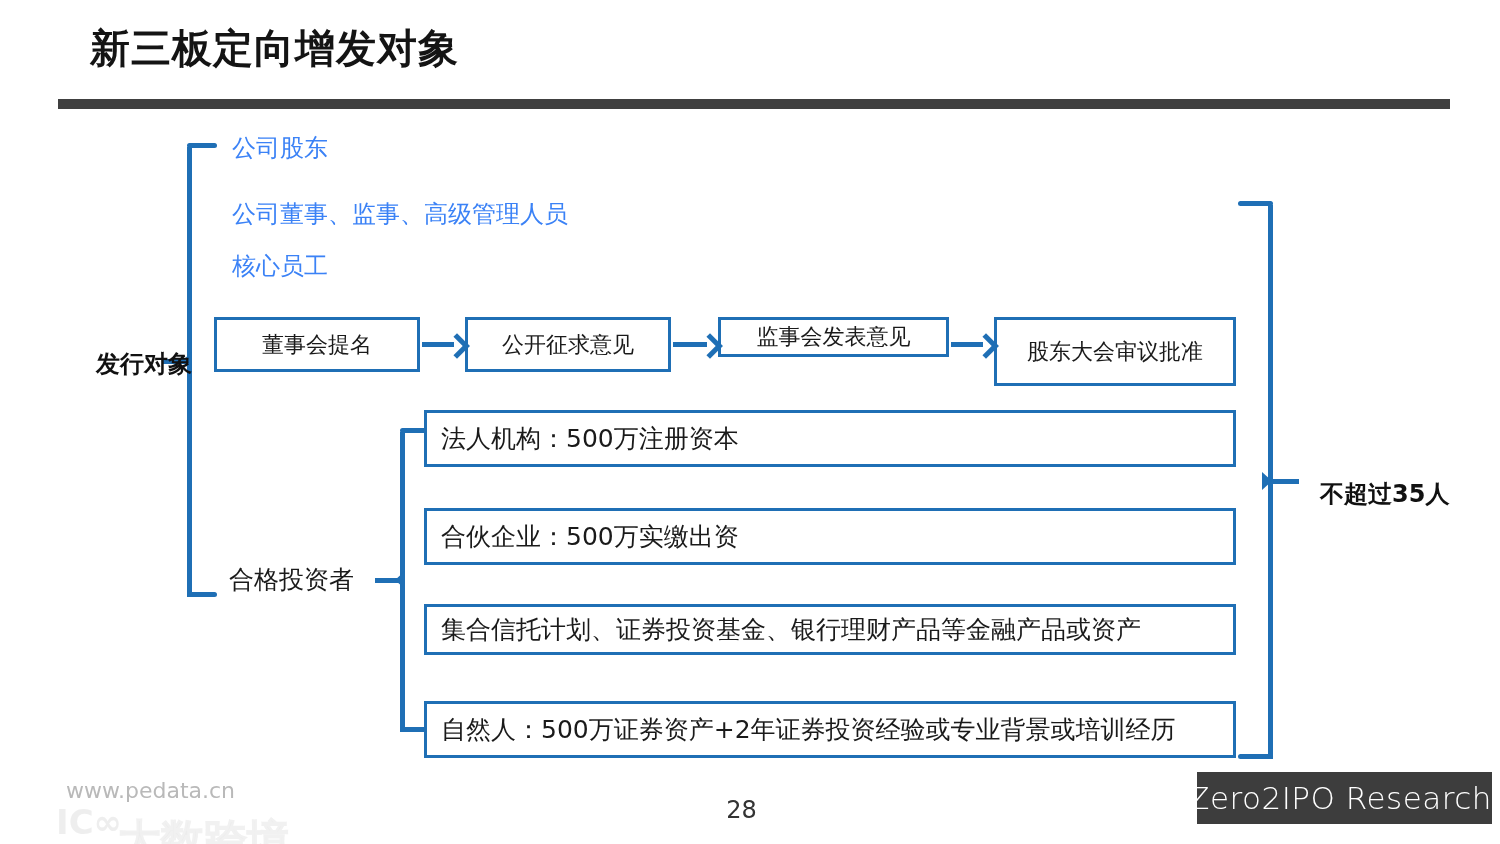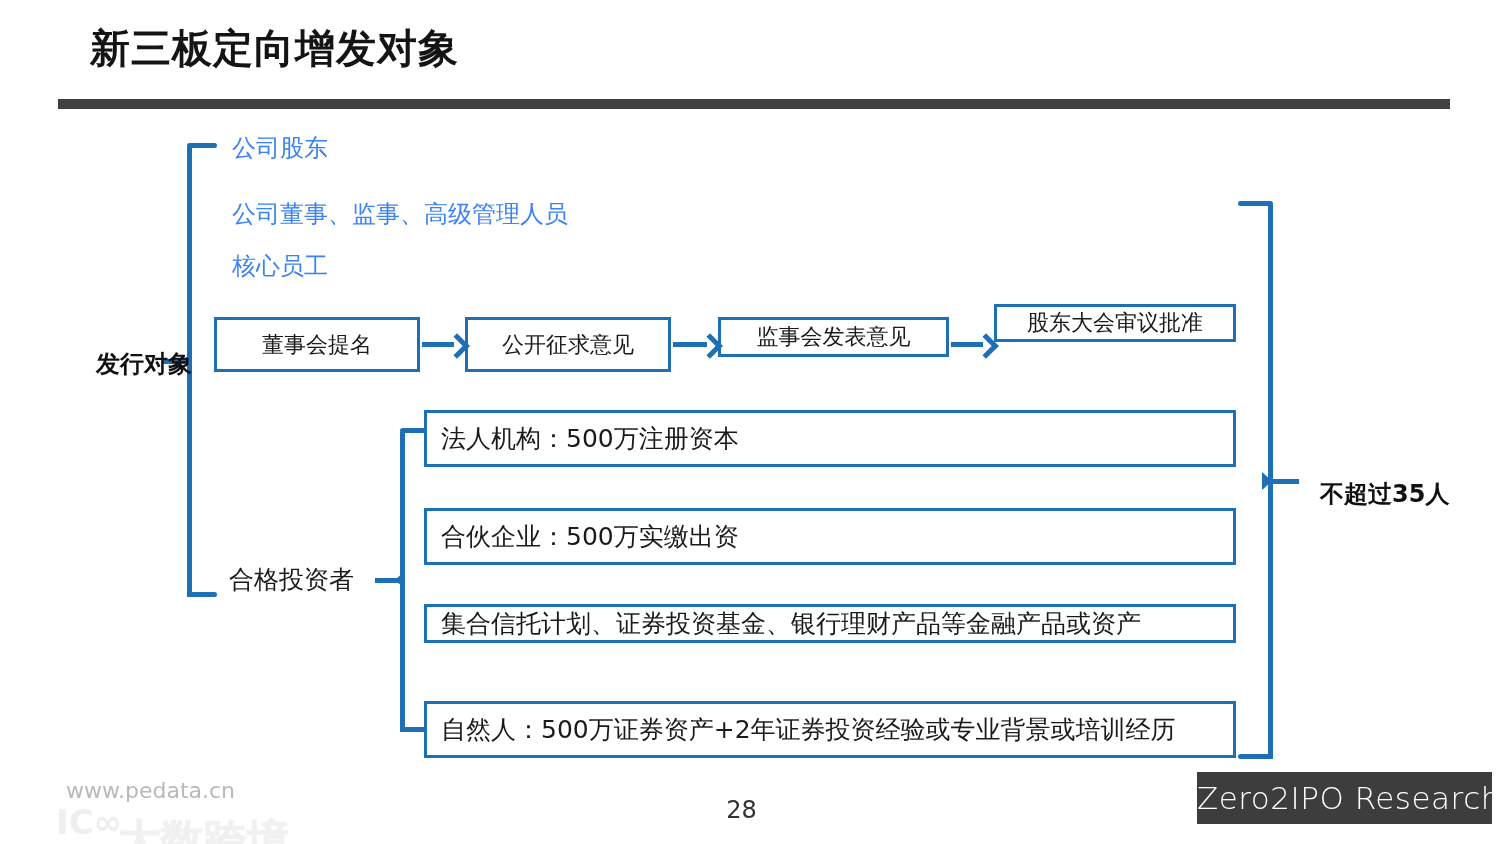--- a/index.html
+++ b/index.html
@@ -161,21 +161,21 @@
   }
   #brand-box {
     position: absolute;
     left: 1197px;
     top: 772px;
     width: 295px;
     height: 52px;
     background: #3d3d3d;
     display: flex;
     align-items: center;
-    justify-content: flex-start;
+    justify-content: flex-end;
   }
   #brand-text {
     font-size: 31px;
     color: #ffffff;
     letter-spacing: 0.5px;
     white-space: nowrap;
     font-weight: 300;
   }
 
   
@@ -229,21 +229,21 @@
 
   <div class="bold-label" style="left:50px; top:352px;margin-left:46px;">发行对象</div>
 
   <div class="plain-row" style="left:232px; top:136px;">公司股东</div>
   <div class="plain-row" style="left:232px; top:195px;margin-top:7px;">公司董事、监事、高级管理人员</div>
   <div class="plain-row" style="left:232px; top:254px;">核心员工</div>
 
   <div class="flowbox" style="left:214px; top:317px; width:206px; height:55px;">董事会提名</div>
   <div class="flowbox" style="left:465px; top:317px; width:206px; height:55px;">公开征求意见</div>
   <div class="flowbox" style="left:718px; top:317px; width:231px; height:40px;">监事会发表意见</div>
-  <div class="flowbox" style="left:994px; top:304px; width:242px; height:38px;">股东大会审议批准</div>
+  <div class="flowbox" style="left:994px; top:317px; width:242px; height:69px;">股东大会审议批准</div>
 
   <div class="arrow" style="left:422px; top:336px; width:42px;">
     <div class="shaft" style="width:32px;"></div>
     <div class="head" style="left:26px;"></div>
   </div>
   <div class="arrow" style="left:673px; top:336px; width:44px;">
     <div class="shaft" style="width:34px;"></div>
     <div class="head" style="left:28px;"></div>
   </div>
   <div class="arrow" style="left:951px; top:336px; width:42px;">
@@ -258,21 +258,21 @@
     <div class="notch" style="left:-14px; top:150px; width:26px;"></div>
     <div class="nub" style="left:6px; top:143px;
          border-top:9px solid transparent; border-bottom:9px solid transparent;
          border-right:10px solid #1f6fb5;"></div>
   </div>
 
   <div class="mid-label" style="left:229px; top:567px;">合格投资者</div>
 
   <div class="detailbox" style="left:424px; top:410px; width:812px; height:57px;">法人机构：500万注册资本</div>
   <div class="detailbox" style="left:424px; top:508px; width:812px; height:57px;">合伙企业：500万实缴出资</div>
-  <div class="detailbox" style="left:424px; top:604px; width:812px; height:39px;font-family:Liberation Serif, serif;">集合信托计划、证券投资基金、银行理财产品等金融产品或资产</div>
+  <div class="detailbox" style="left:424px; top:604px; width:812px; height:51px;font-family:Liberation Serif, serif;">集合信托计划、证券投资基金、银行理财产品等金融产品或资产</div>
   <div class="detailbox" style="left:424px; top:701px; width:812px; height:57px;">自然人：500万证券资产+2年证券投资经验或专业背景或培训经历</div>
 
   <div class="brace" style="left:1238px; top:201px; width:46px; height:562px;">
     <div class="spine" style="left:30px; top:4px; height:554px;"></div>
     <div class="tip" style="left:0px; top:0px; width:35px; border-radius:3px;"></div>
     <div class="tip" style="left:0px; top:553px; width:35px; border-radius:3px;"></div>
     <div class="notch" style="left:33px; top:278px; width:28px;"></div>
     <div class="nub" style="left:24px; top:271px;
          border-top:9px solid transparent; border-bottom:9px solid transparent;
          border-left:10px solid #1f6fb5;"></div>

